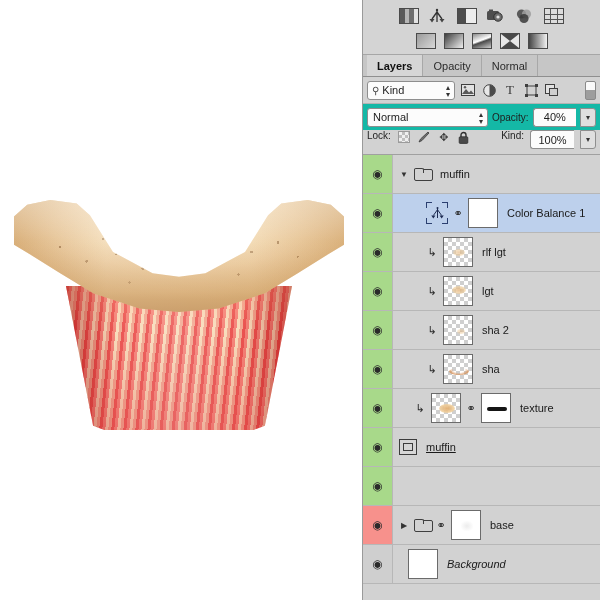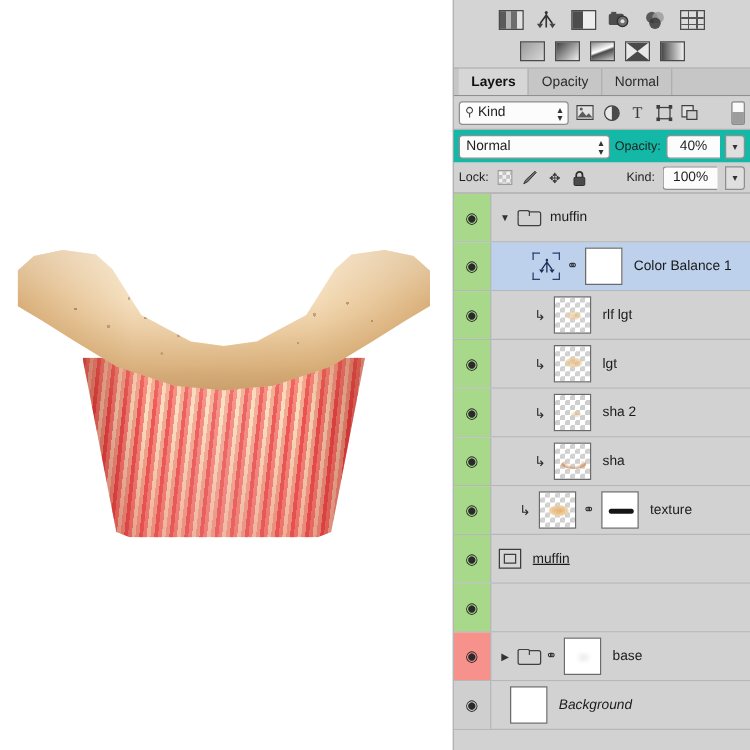--- a/index.html
+++ b/index.html
@@ -235,21 +235,21 @@
     border-radius: 0 3px 3px 0;
     font-size: 8px; color: #333;
     display: flex; align-items: center; justify-content: center;
   }
 
   
   #lock-row {
     height: 25px;
     background: #d2d2d2;
     border-bottom: 1px solid #a0a0a0;
-    display: flex; align-items: center;
+    display: flex; 
     padding: 0 4px; gap: 6px;
   }
   .lock-ico {
     width: 14px; height: 14px;
     display: flex; align-items: center; justify-content: center;
     font-size: 11px; color: #3c3c3c;
   }
   .lock-chk {
     width: 12px; height: 12px;
     border: 1px solid #9b9b9b;

